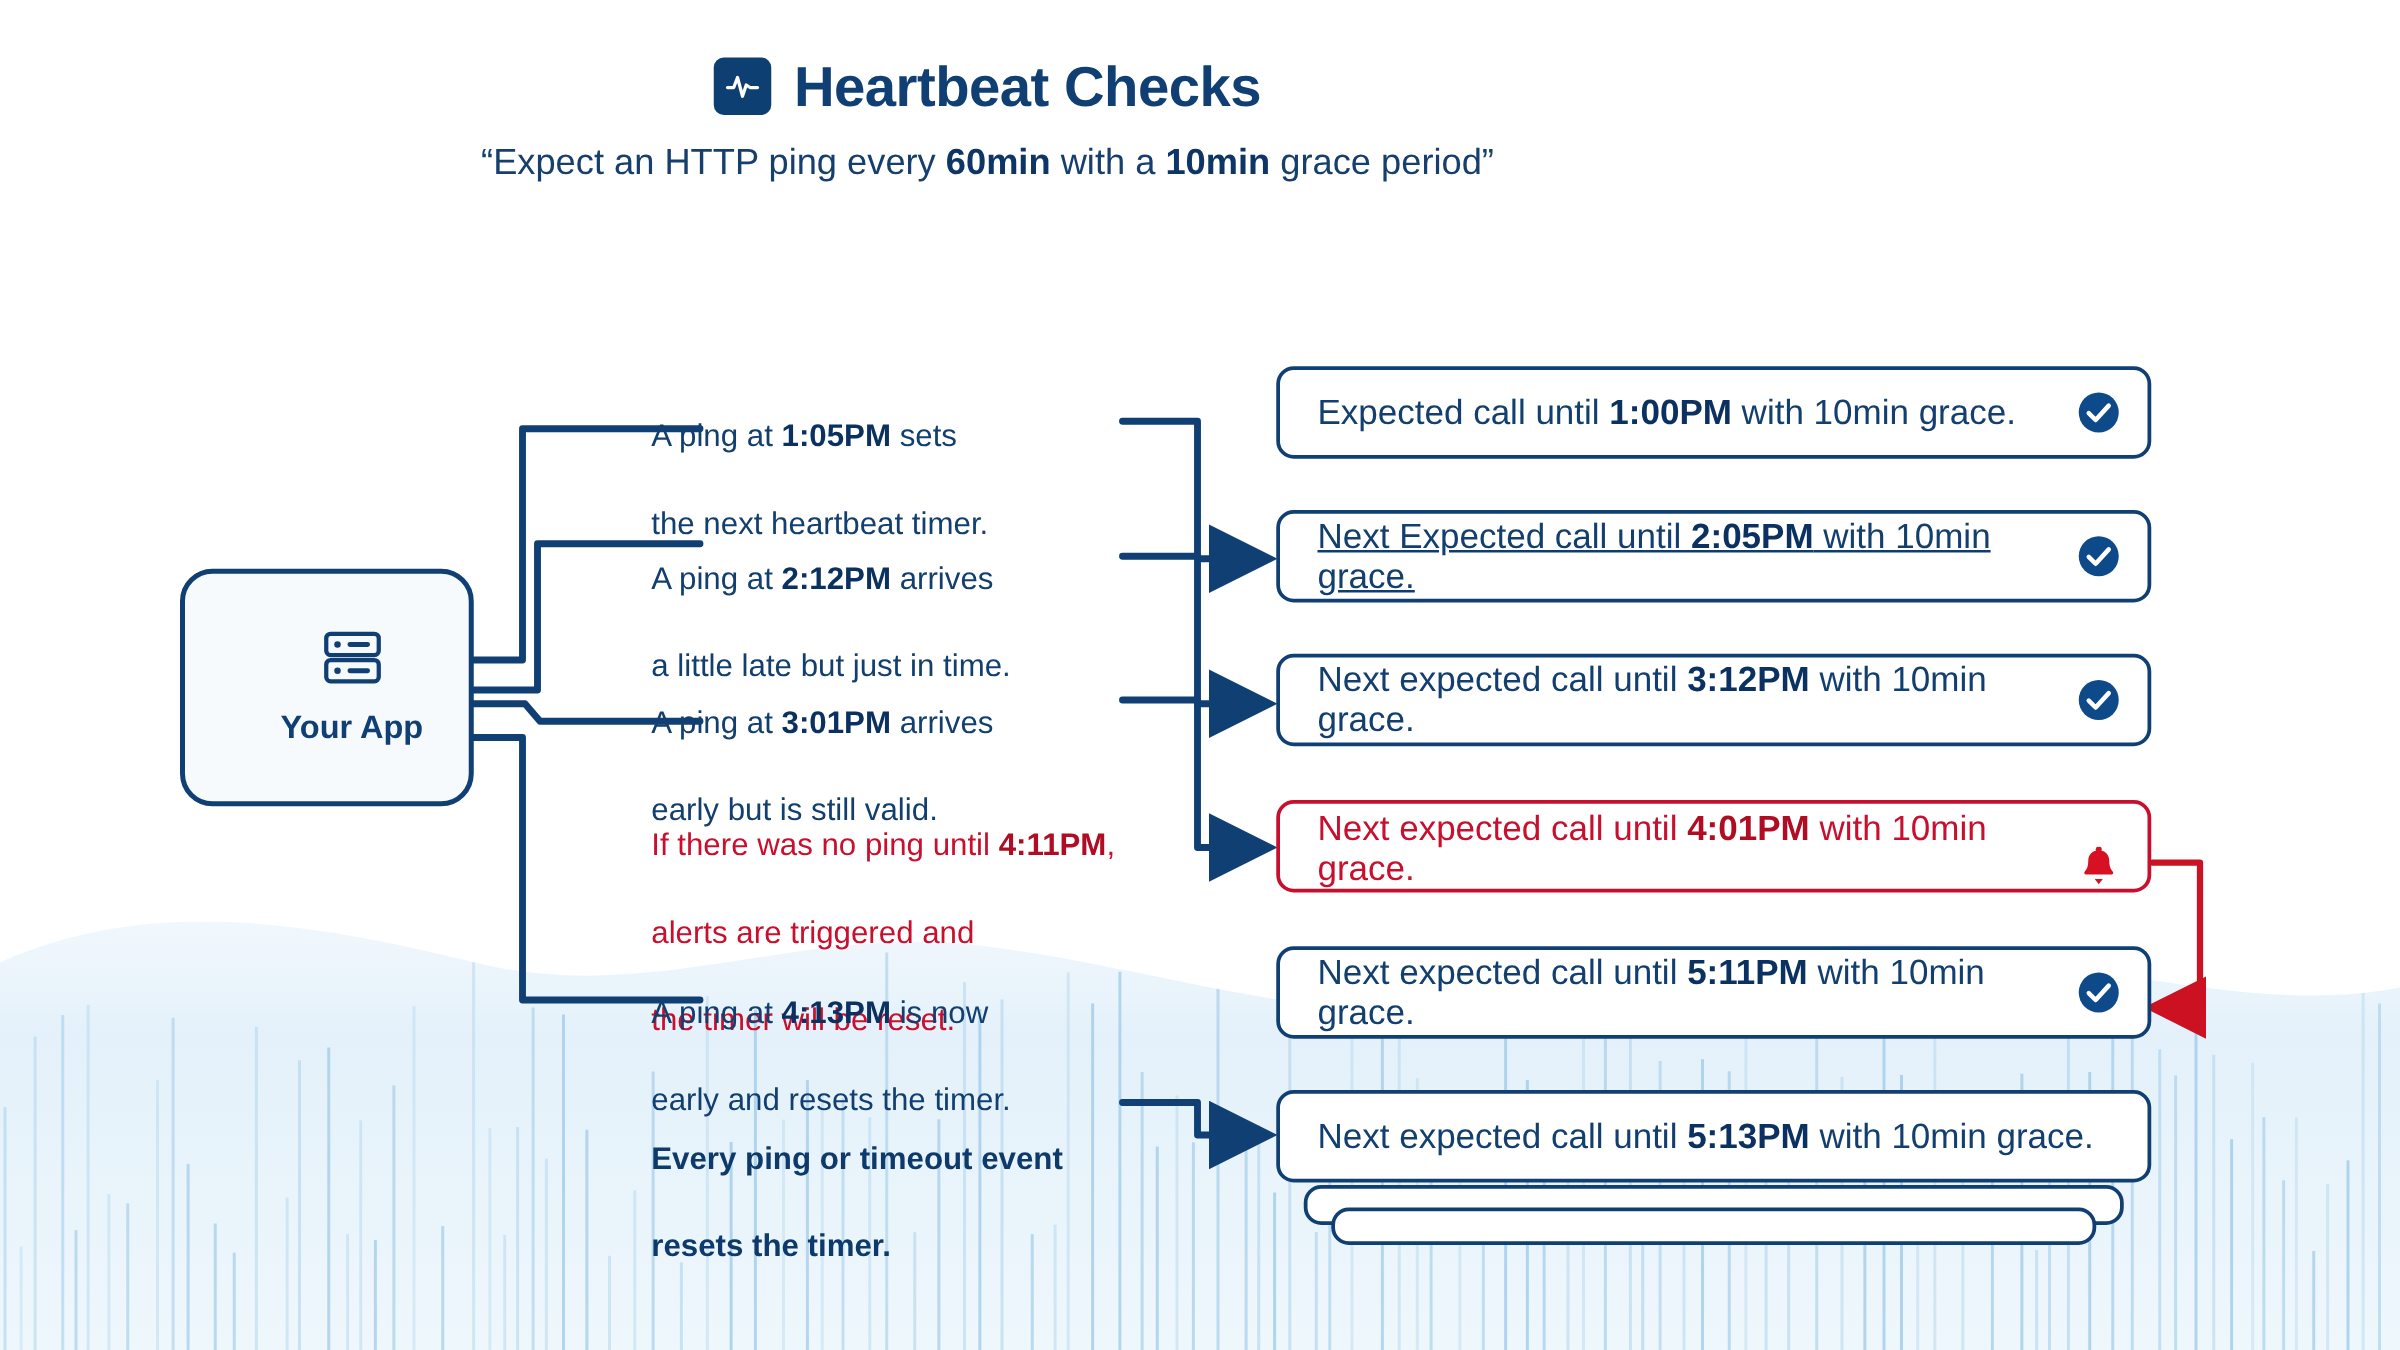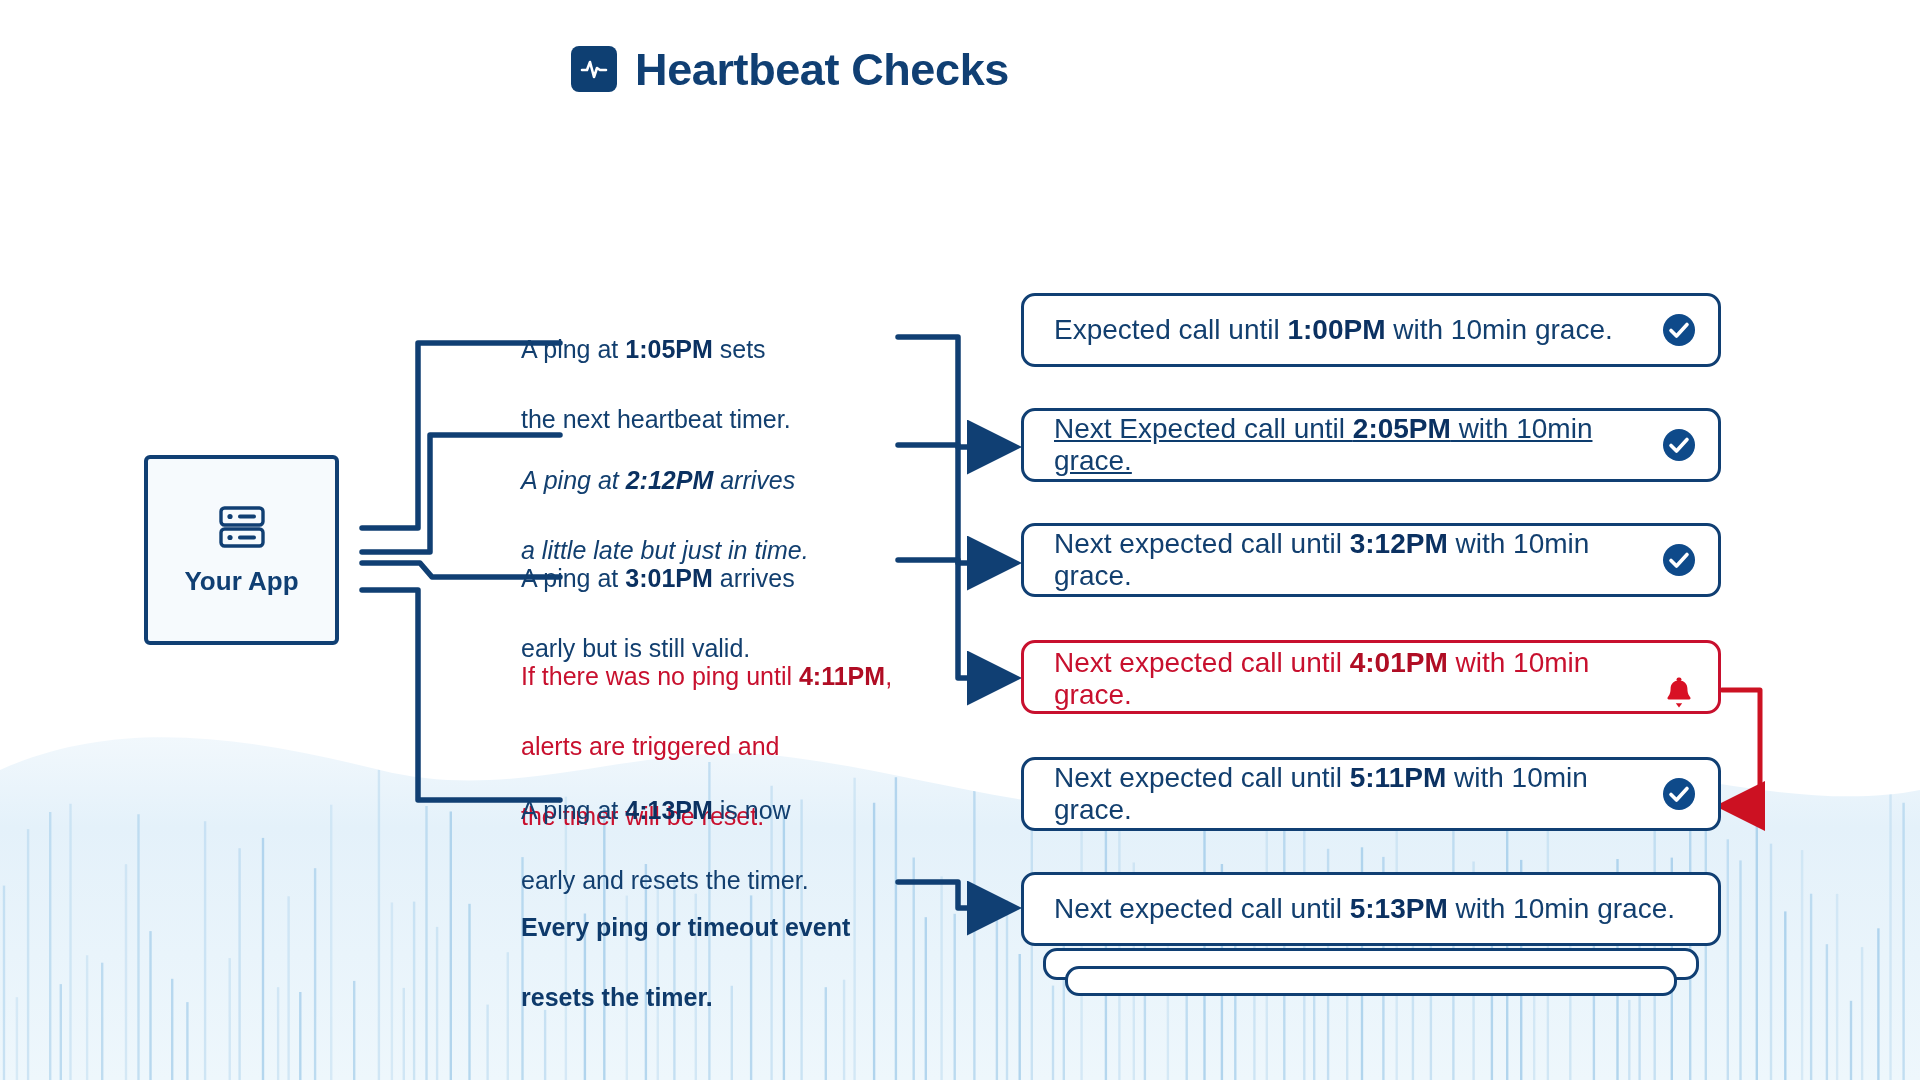--- a/index.html
+++ b/index.html
@@ -35,23 +35,24 @@
     line-height:1;
   }
   #subtitle{
     margin-top:22px;font-size:29px;color:#163f6e;font-weight:400;
   }
   #subtitle b{font-weight:bold;color:#0d3565;}
 
   
   #app-node{
     position:absolute;left:144px;top:455px;width:187px;height:182px;
-    border:4px solid #103f73;border-radius:6px;background:#f6fafd;
+    border:4px solid #103f73;border-radius:26px;background:#f6fafd;
     display:flex;flex-direction:column;align-items:center;justify-content:center;
     gap:12px;
+    padding-left:40px;
   }
   #app-label{font-size:26px;font-weight:bold;color:#103f73;}
 
   
   .event{
     position:absolute;
     font-size:25px;line-height:35px;color:#123f6f;
     white-space:pre-line;
   }
   .event b{font-weight:bold;color:#0b3161;}
@@ -224,20 +225,23 @@
 
 <div id="header">
   <div id="title-row">
     <span id="hb-badge">
       <svg width="30" height="30" viewBox="0 0 30 30" aria-hidden="true">
         <polyline points="3,16 8,16 11,8 15,23 18,14 21,16 27,16" fill="none" stroke="#ffffff" stroke-width="2.6" stroke-linecap="round" stroke-linejoin="round"></polyline>
       </svg>
     </span>
     <span id="page-title">Heartbeat Checks</span>
   </div>
+  <div id="subtitle">
+    <span>“Expect an HTTP ping every </span><b>60min</b><span> with a </span><b>10min</b><span> grace period”</span>
+  </div>
 </div>
 
 <svg class="conn" viewBox="0 0 1920 1080">
   <defs>
     <marker id="arrowBlue" markerWidth="12" markerHeight="12" refX="2" refY="5" orient="auto" markerUnits="strokeWidth">
       <path d="M0,0 L10,5 L0,10 Z" fill="#103f73"></path>
     </marker>
     <marker id="arrowRed" markerWidth="12" markerHeight="12" refX="2" refY="5" orient="auto" markerUnits="strokeWidth">
       <path d="M0,0 L10,5 L0,10 Z" fill="#cc1122"></path>
     </marker>
@@ -274,21 +278,21 @@
     </svg>
   </span>
   <span id="app-label">Your App</span>
 </div>
 
 <div class="event" style="left:521px;top:297px;">
   <span>A ping at </span><b>1:05PM</b><span> sets</span><br>
   <span>the next heartbeat timer.</span>
 </div>
 
-<div class="event" style="left:521px;top:428px;font-style:italic;">
+<div class="event" style="left:521px;top:411px;">
   <span>A ping at </span><b>2:12PM</b><span> arrives</span><br>
   <span>a little late but just in time.</span>
 </div>
 
 <div class="event" style="left:521px;top:526px;">
   <span> A ping at </span><b>3:01PM</b><span> arrives</span><br>
   <span> early but is still valid.</span>
 </div>
 
 <div class="event alert" style="left:521px;top:624px;">

